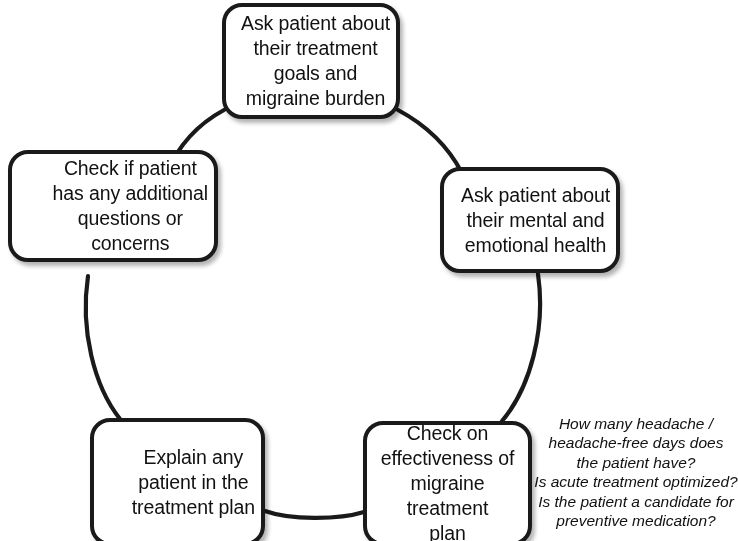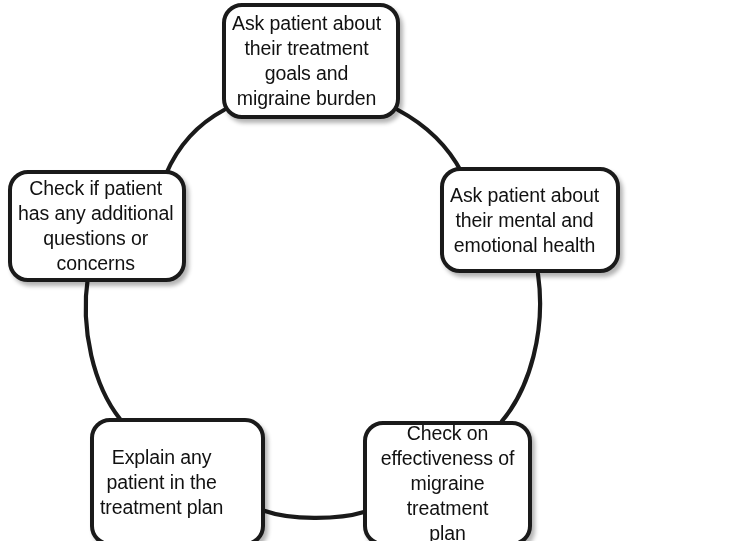--- a/index.html
+++ b/index.html
@@ -31,37 +31,37 @@
   
   .node {
     position: absolute;
     z-index: 2;
     box-sizing: border-box;
     background: #ffffff;
     border: 4px solid #1a1a1a;
     border-radius: 20px;
     display: flex;
     align-items: center;
-    justify-content: flex-start;
+    justify-content: flex-end;
     text-align: center;
     color: #111111;
     box-shadow: 3px 4px 4px rgba(0,0,0,0.30);
   }
   .node-label {
     display: block;
     font-size: 19.5px;
     line-height: 25px;
     letter-spacing: -0.1px;
     padding: 0 6px;
     white-space: pre-line;
   }
   
   #node-goals        { left: 222px; top: 3px;   width: 178px; height: 116px; }
   #node-mental       { left: 440px; top: 167px; width: 180px; height: 106px; }
-  #node-questions    { left: 8px;   top: 170px; width: 178px; height: 112px; }
+  #node-questions    { left: 8px;   top: 150px; width: 210px; height: 112px; }
   #node-changes      { left: 90px;  top: 418px; width: 175px; height: 128px; }
   #node-effectiveness{ left: 363px; top: 421px; width: 169px; height: 125px; }
 
   
   #annotation {
     position: absolute;
     z-index: 3;
     left: 534px;
     top: 414px;
     width: 204px;
@@ -122,14 +122,22 @@
 treatment plan</span>
   </div>
 
   <div class="node" id="node-questions">
     <span class="node-label">Check if patient
 has any additional
 questions or
 concerns</span>
   </div>
 
+  <div id="annotation">
+    <span class="ann-line">How many headache /
+headache-free days does
+the patient have?</span>
+    <span class="ann-line">Is acute treatment optimized?</span>
+    <span class="ann-line">Is the patient a candidate for
+preventive medication?</span>
+  </div>
 
 </div>
 
 </body></html>

